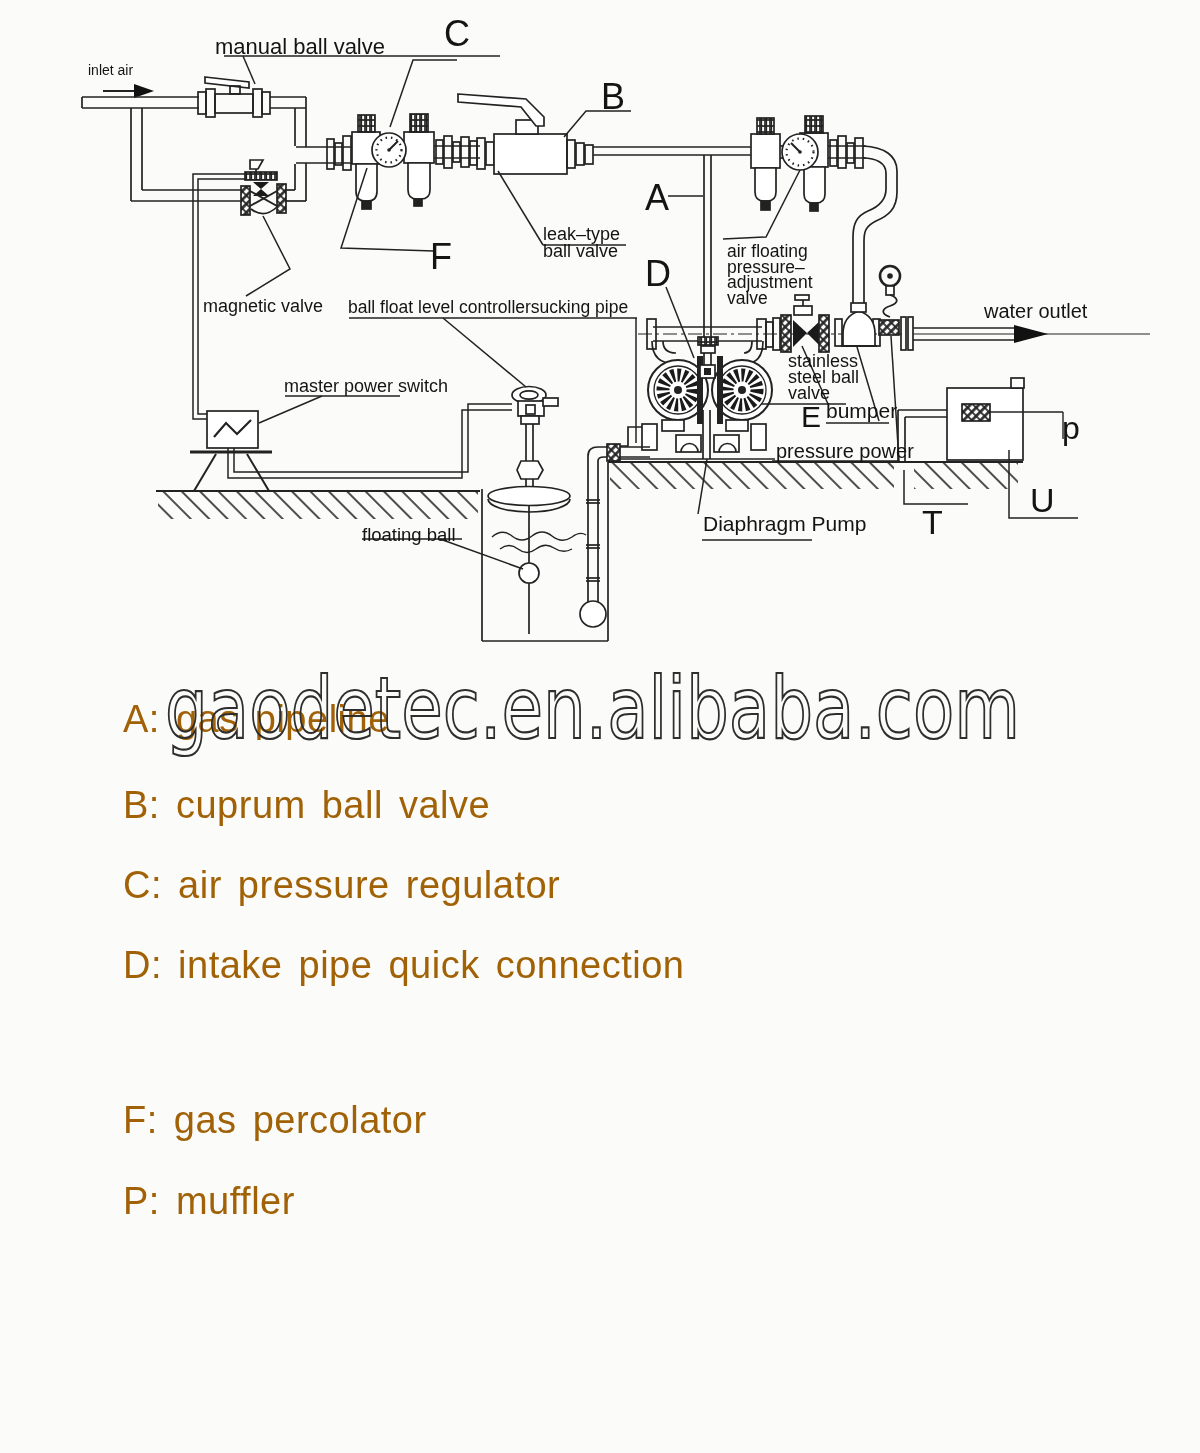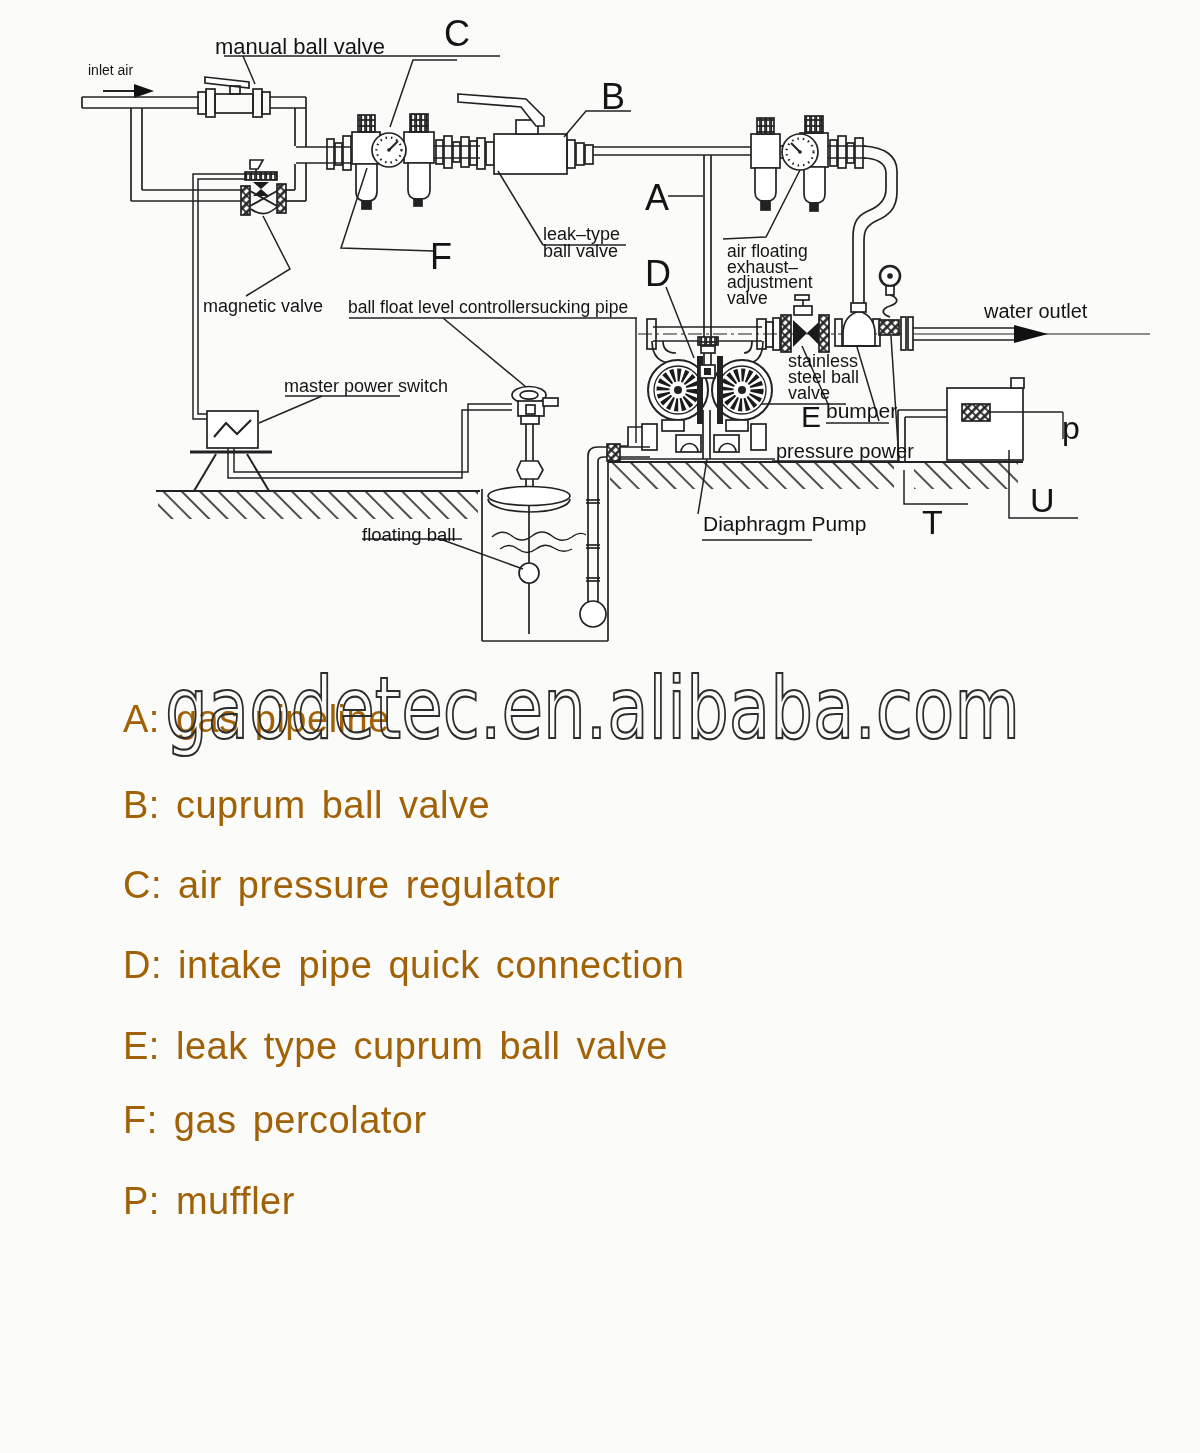--- a/index.html
+++ b/index.html
@@ -349,21 +349,21 @@
 <div class="lbl big" style="left:601px;top:79px;">B</div>
 <div class="lbl" style="left:543px;top:226px;font-size:18px;line-height:17px;">
   <div class="ln">leak–type</div>
   <div class="ln">ball valve</div>
 </div>
 <div class="lbl big" style="left:645px;top:180px;">A</div>
 <div class="lbl big" style="left:645px;top:256px;">D</div>
 <div class="lbl big" style="left:430px;top:239px;">F</div>
 <div class="lbl" style="left:727px;top:244px;font-size:17.5px;line-height:15.5px;">
   <div class="ln">air floating</div>
-  <div class="ln">exhaust–</div>
+  <div class="ln">pressure–</div>
   <div class="ln">adjustment</div>
   <div class="ln">valve</div>
 </div>
 <div class="lbl" style="left:203px;top:297px;font-size:18px;">magnetic valve</div>
 <div class="lbl" style="left:348px;top:299px;font-size:17.5px;">ball float level controllersucking pipe</div>
 <div class="lbl" style="left:284px;top:377px;font-size:18px;">master power switch</div>
 <div class="lbl" style="left:788px;top:353px;font-size:18px;line-height:16px;">
   <div class="ln">stainless</div>
   <div class="ln">steel ball</div>
   <div class="ln">valve</div>
@@ -375,21 +375,20 @@
 <div class="lbl" style="left:362px;top:518px;font-size:18.5px;margin-top:8px;">floating ball</div>
 <div class="lbl" style="left:703px;top:513px;font-size:21px;">Diaphragm Pump</div>
 <div class="lbl" style="left:922px;top:505px;font-size:34px;">T</div>
 <div class="lbl" style="left:1030px;top:483px;font-size:34px;">U</div>
 <div class="lbl" style="left:1062px;top:412px;font-size:32px;">p</div>
 
 <div class="legend-row" style="top:698px;">A: gas pipeline</div>
 <div class="legend-row" style="top:784px;">B: cuprum ball valve</div>
 <div class="legend-row" style="top:864px;">C: air pressure regulator</div>
 <div class="legend-row" style="top:944px;">D: intake pipe quick connection</div>
-<div class="legend-row" style="top:1025px;">E: leak type cuprum ball valve</div>
 <div class="legend-row" style="top:1099px;">F: gas percolator</div>
 <div class="legend-row" style="top:1180px;">P: muffler</div>
 
 <svg class="wm" width="920" height="130" viewBox="0 0 920 130">
   <text x="25" y="88" font-size="86" font-family="DejaVu Sans, sans-serif" fill="none" stroke="#2e2e2e" stroke-width="2.2" textLength="855" lengthAdjust="spacingAndGlyphs">gaodetec.en.alibaba.com</text>
 </svg>
 
 </div>
 
 </body></html>

